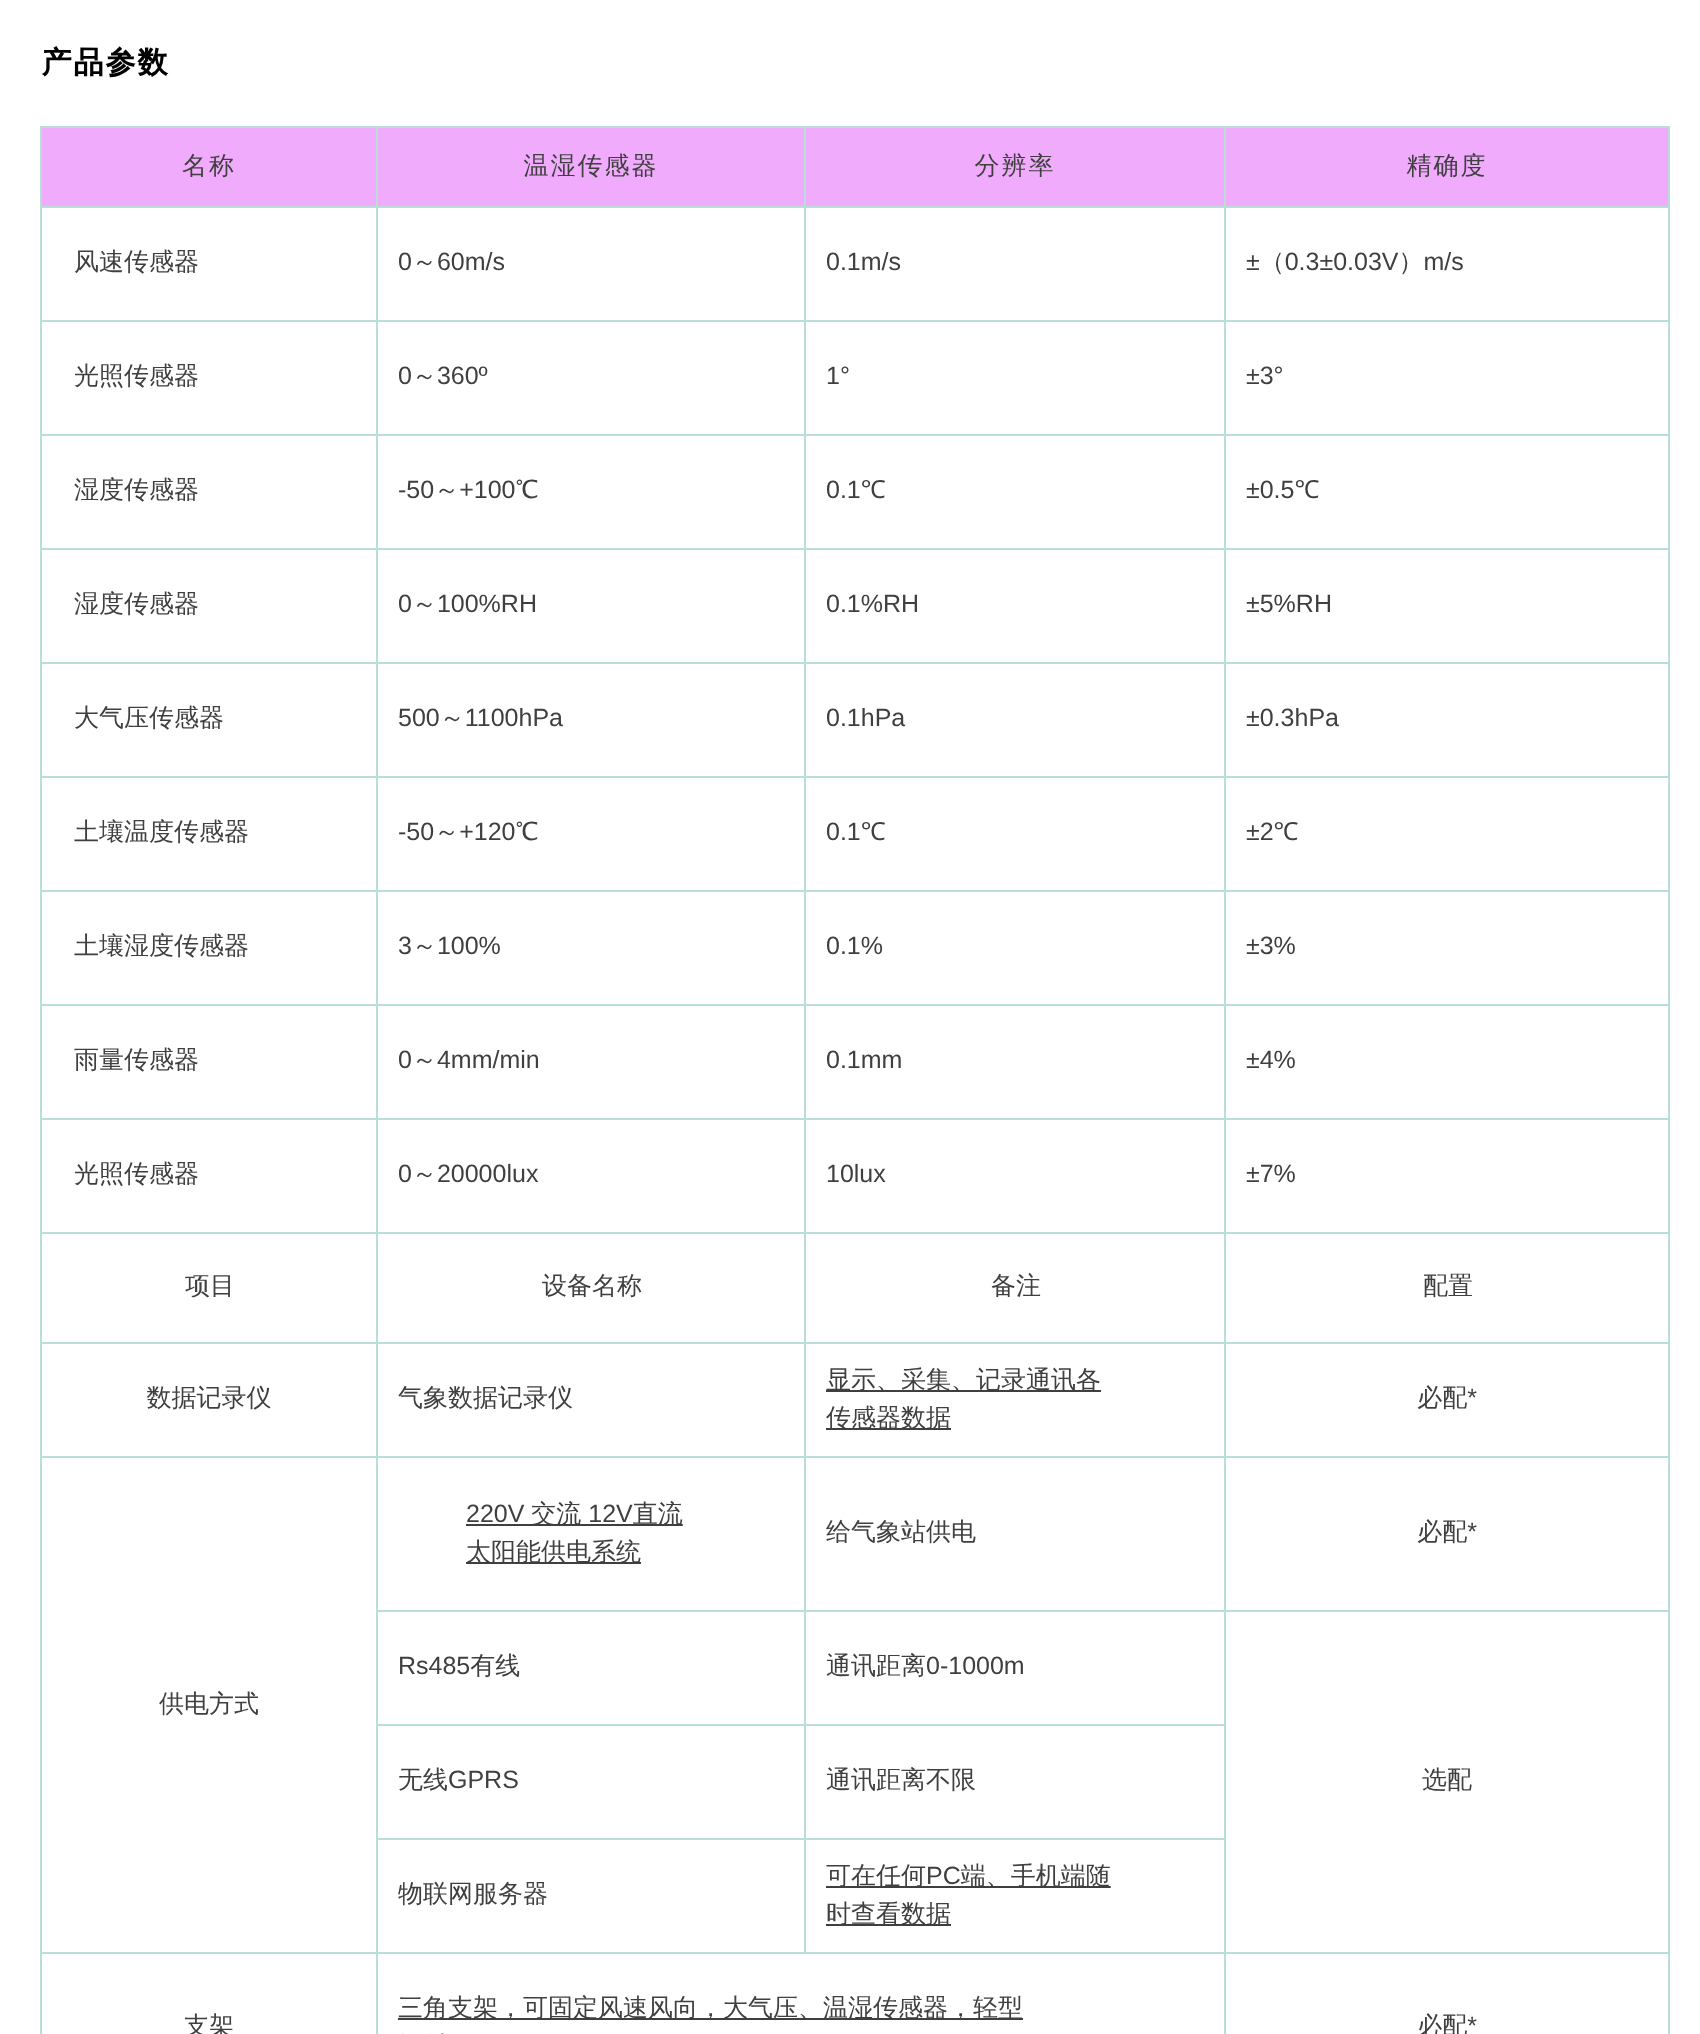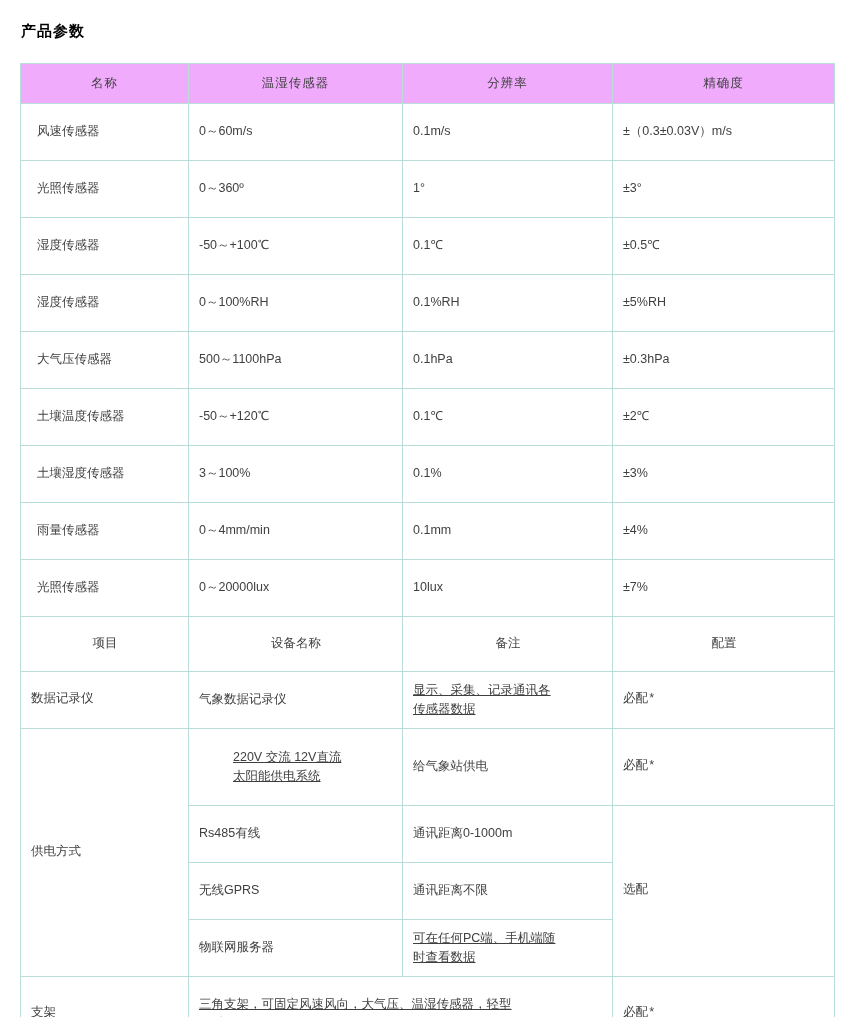--- a/index.html
+++ b/index.html
@@ -53,21 +53,21 @@
   }
   tbody td {
     height: 44px;
     padding: 6px 10px;
     line-height: 1.55;
   }
   td.c-name {
     padding-left: 16px;
   }
   td.center {
-    font-family: Liberation Mono, monospace;
+    text-align: center;
   }
   .sub-header td {
     text-align: center;
     height: 42px;
     padding-left: 11px;
   }
   .multi {
     white-space: pre-line;
     text-decoration: underline;
   }

